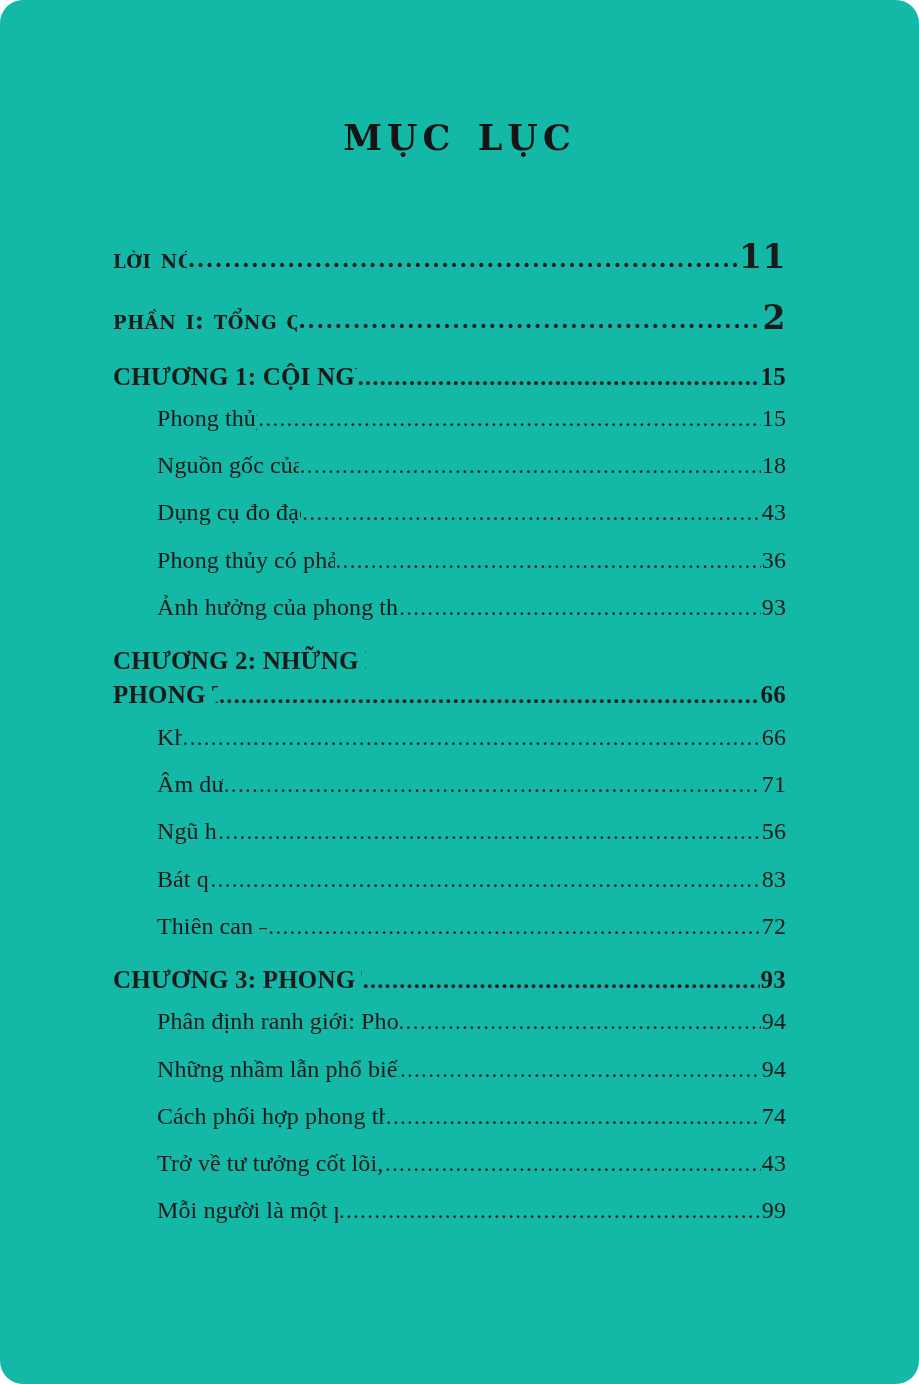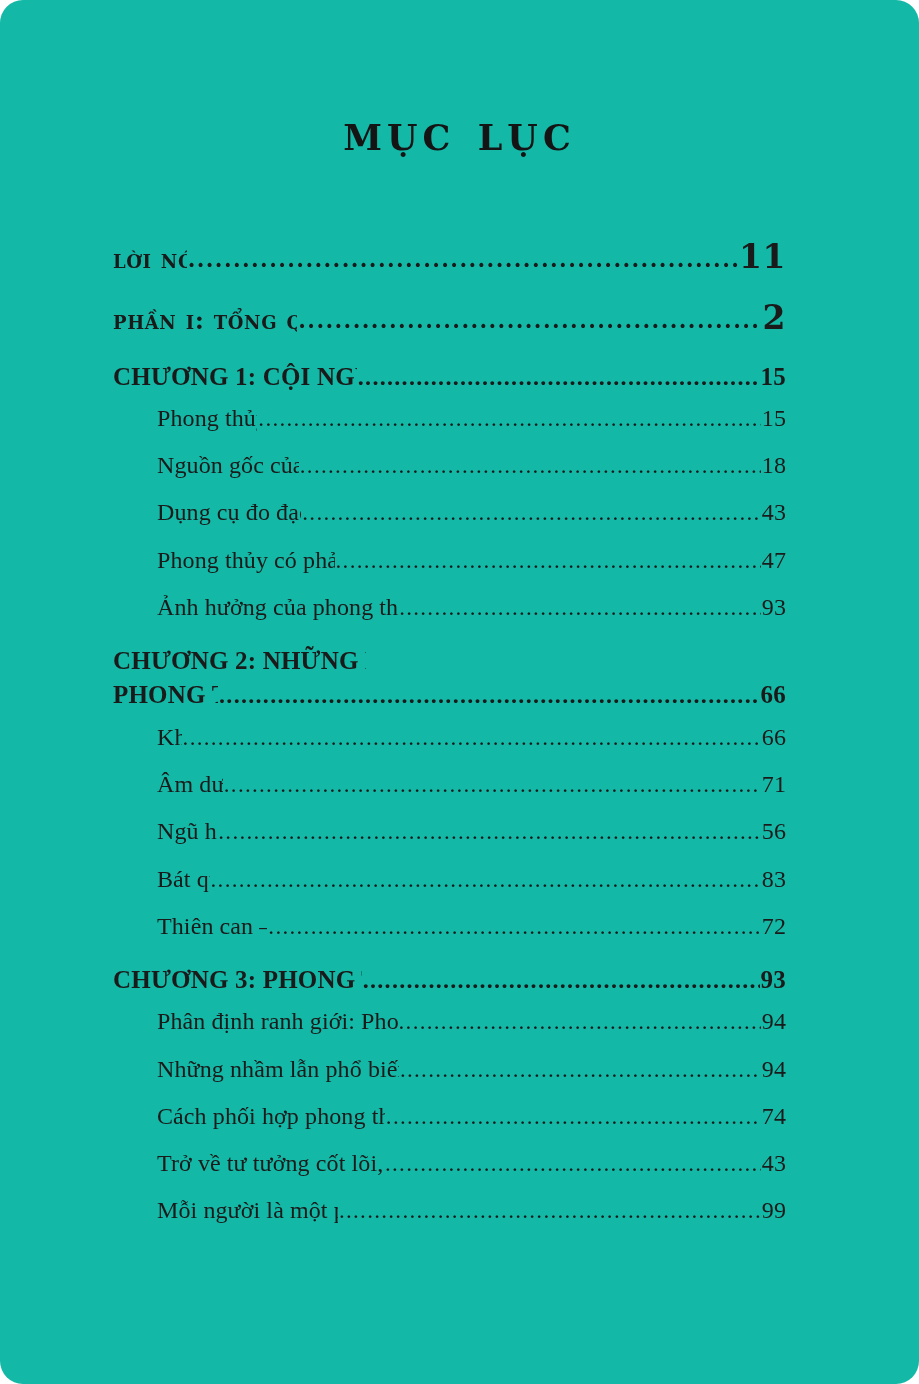--- a/index.html
+++ b/index.html
@@ -181,21 +181,21 @@
         <span class="pageno">18</span>
       </div>
       <div class="row entry">
         <span class="label">Dụng cụ đo đạc phong thủy</span>
         <span class="leader">.........................................................................................................................</span>
         <span class="pageno">43</span>
       </div>
       <div class="row entry">
         <span class="label">Phong thủy có phải là mê tín không?</span>
         <span class="leader">.........................................................................................................................</span>
-        <span class="pageno">47</span>
+        <span class="pageno">36</span>
       </div>
       <div class="row entry">
         <span class="label">Ảnh hưởng của phong thủy đến sự phát triển của nhân loại</span>
         <span class="leader">.........................................................................................................................</span>
         <span class="pageno">93</span>
       </div>
     </div>
 
     <div class="group">
       <div class="chapter-block">

